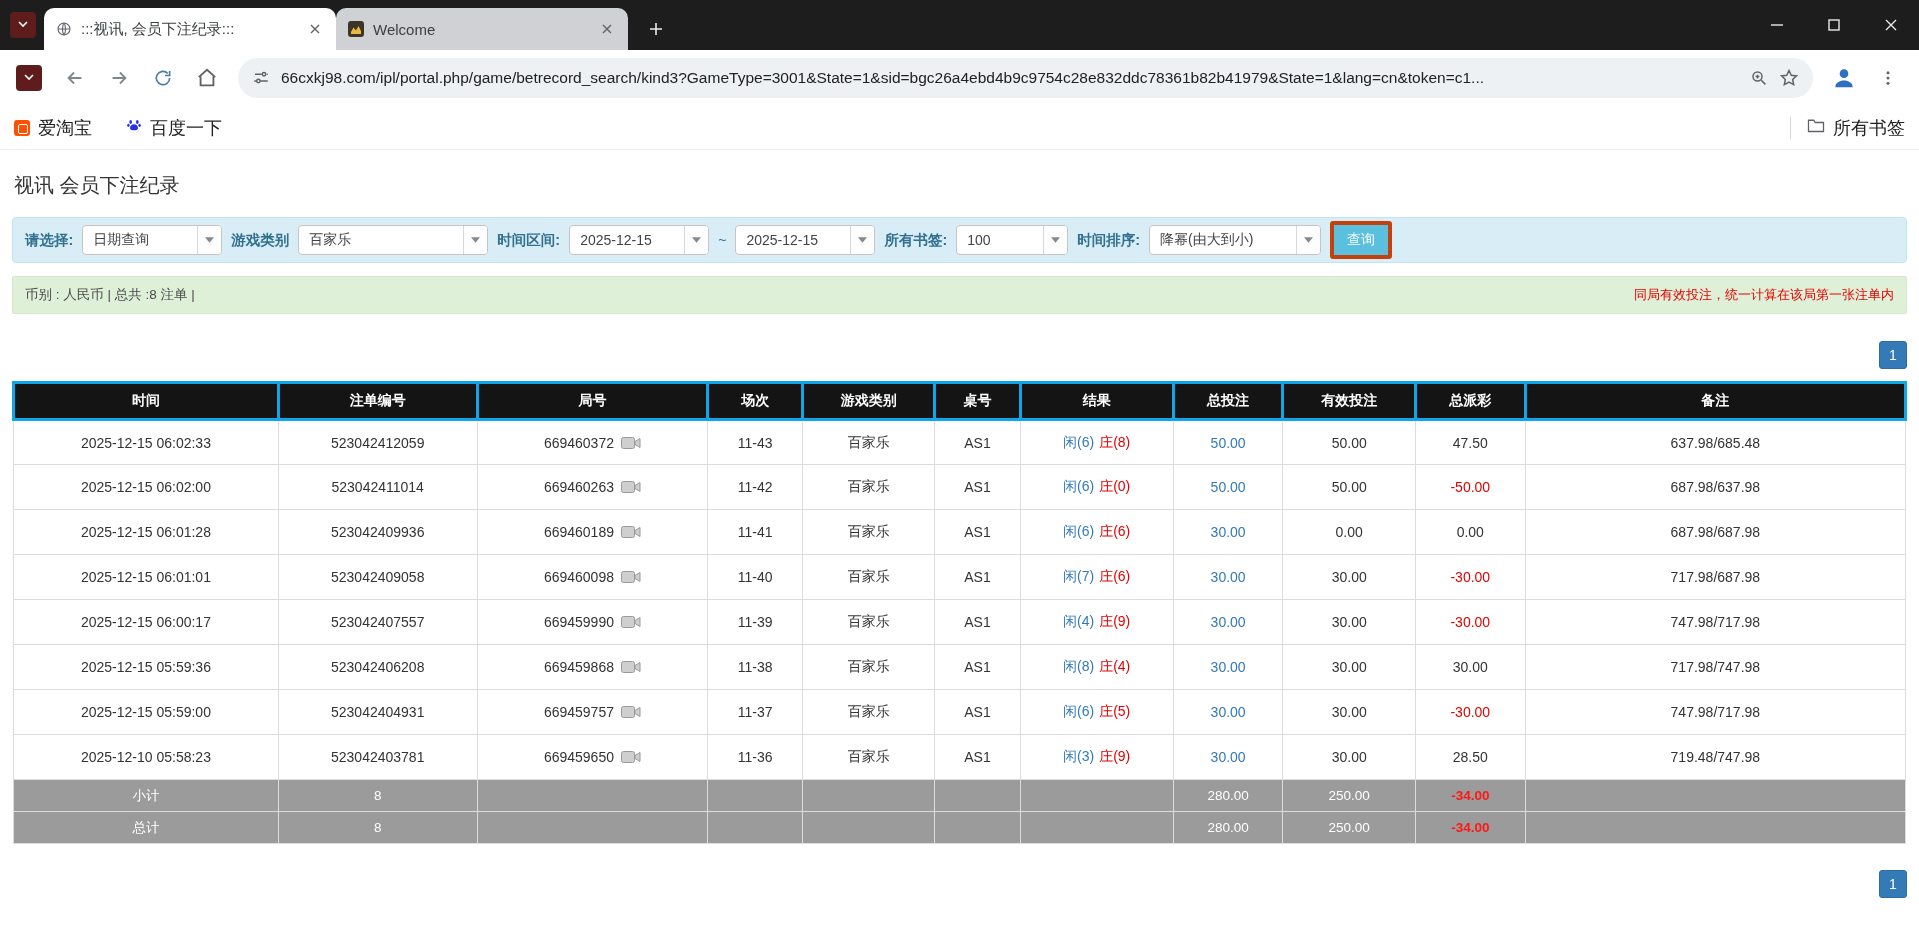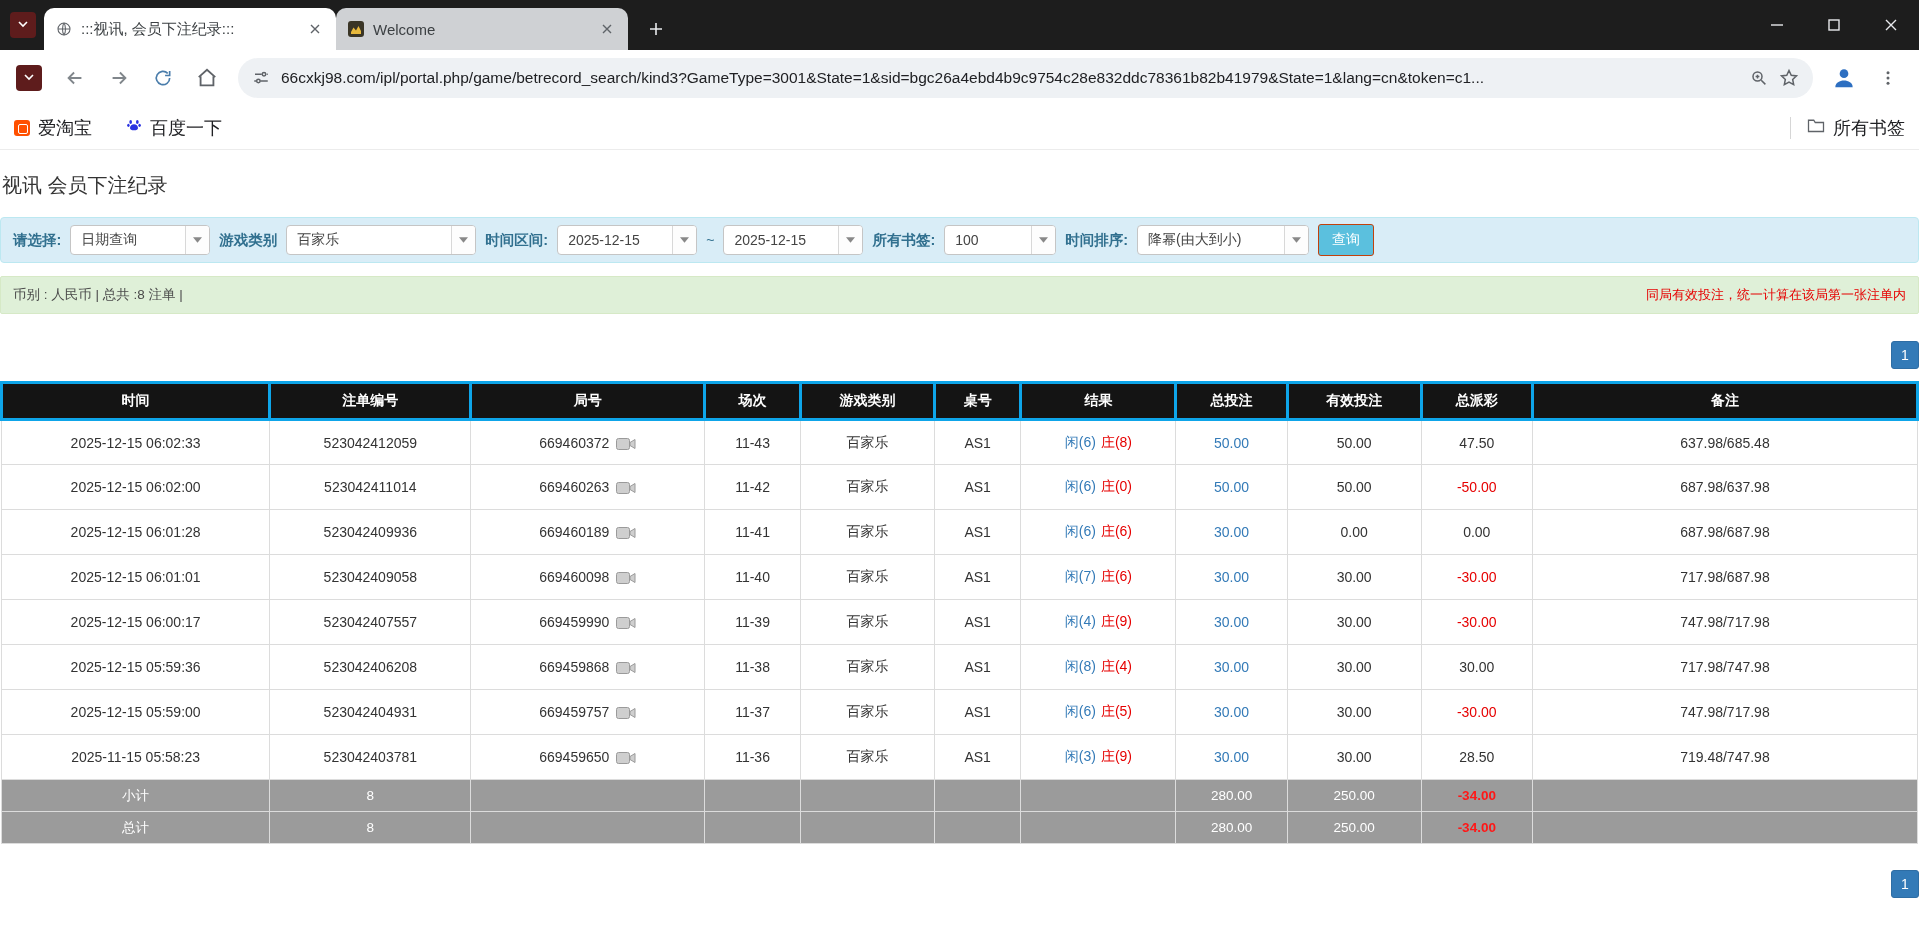--- a/index.html
+++ b/index.html
@@ -25,49 +25,49 @@
   .omni-icon{display:flex;align-items:center;flex:0 0 auto}
 
   .bookmarks-bar{height:44px;background:#fff;display:flex;align-items:center;padding:0 14px;border-bottom:1px solid #ececec}
   .bookmark{display:flex;align-items:center;gap:8px;font-size:18px;color:#202124;margin-right:34px;cursor:pointer}
   .bm-spacer{flex:1}
   .bm-divider{width:1px;height:22px;background:#d6d6d6;margin-right:16px}
   .taobao-ico{width:16px;height:16px;border-radius:3px;background:#ff5000;position:relative}
   .taobao-ico::after{content:"";position:absolute;left:4px;top:4px;width:8px;height:8px;border:1.6px solid #fff;border-radius:2px}
 
   
-  .page{padding:0 0}
+  .page{padding:0 12px}
   .page-title{font-size:20px;font-weight:400;color:#333;margin:22px 2px 18px}
   .filter-bar{background:#d9edf7;border:1px solid #bce8f1;border-radius:4px;padding:7px 12px;display:flex;align-items:center;gap:9px;height:46px}
   .filter-label{color:#31708f;font-size:14.5px;font-weight:bold;white-space:nowrap}
   .select{background:#fff;border:1px solid #c5c5c5;border-radius:4px;height:30px;display:flex;align-items:center;font-size:14px;color:#444;cursor:pointer}
   .select .val{padding:0 10px;flex:1;white-space:nowrap;overflow:hidden}
   .select .arrow-seg{width:24px;height:100%;border-left:1px solid #d8d8d8;display:flex;align-items:center;justify-content:center;border-radius:0 3px 3px 0;background:#fdfdfd}
   .w-mode{width:140px}.w-game{width:190px}.w-date{width:140px}.w-size{width:112px}.w-sort{width:172px}
   .tilde{color:#31708f;font-size:14px}
-  .search-btn{background:#5bc0de;border:1px solid #c2410c;color:#fff;font-size:14px;border-radius:3px;padding:6px 13px;cursor:pointer}
+  .search-btn{background:#5bc0de;border:4px solid #c2410c;color:#fff;font-size:14px;border-radius:3px;padding:6px 13px;cursor:pointer}
 
   .info-bar{margin-top:13px;background:#dff0d8;border:1px solid #d6e9c6;border-radius:2px;padding:9px 12px;display:flex;justify-content:space-between;align-items:center}
   .info-left{color:#4a4a4a;font-size:13.5px}
   .info-right{color:#e60000;font-size:13px}
 
   .pager{display:flex;justify-content:flex-end;margin:27px 0 12px}
   .pager.bottom{margin:26px 0 0}
   .page-btn{min-width:28px;height:28px;background:#337ab7;color:#fff;border:1px solid #2e6da4;border-radius:3px;display:flex;align-items:center;justify-content:center;font-size:14px;cursor:pointer}
 
   table{width:100%;border-collapse:collapse;table-layout:fixed;font-size:14px}
   th{background:#141414;color:#fff;font-weight:bold;padding:8px 4px;border:3px solid #0ea5e9;font-size:14px}
   td{border:1px solid #dcdcdc;text-align:center;padding:0 4px;color:#333}
   tr.data-row td{height:45px}
   .blue{color:#337ab7}
   .red{color:#e60000}
   .neg{color:#e60000}
   td.total-bet-cell{color:#337ab7;cursor:pointer}
   .result-wrap{display:inline-flex;gap:5px}
-  .round-wrap{display:inline-flex;align-items:flex-end;gap:7px}
+  .round-wrap{display:inline-flex;align-items:center;gap:7px}
   .video-icon{display:inline-flex;cursor:pointer}
   tr.sum-row td{background:#9b9b9b;color:#fff;height:32px;font-size:13.5px}
   tr.sum-row td.neg{color:#ff1717;font-weight:bold}
 </style>
 </head>
 <body>
 
 <div class="titlebar">
   <div class="corner-btn">
     <span><svg width="12" height="12" viewBox="0 0 12 12">
@@ -501,21 +501,21 @@
               <span class="blue">闲(6)</span>
               <span class="red">庄(5)</span>
             </span></td>
         <td class="total-bet-cell">30.00</td>
         <td>30.00</td>
         <td class="neg">-30.00</td>
         <td>747.98/717.98</td>
       </tr>
 
       <tr class="data-row">
-        <td>2025-11-15 05:58:23</td>
+        <td>2025-12-10 05:58:23</td>
         <td>523042403781</td>
         <td><span class="round-wrap">
               <span>669459650</span>
               <span class="video-icon">
                 <svg width="20" height="14" viewBox="0 0 20 14">
                   <rect x="0.5" y="1.5" width="13" height="11" rx="2" fill="#cfcfcf" stroke="#9a9a9a"></rect>
                   <path d="M14 5.5l5-3v9l-5-3z" fill="#cfcfcf" stroke="#9a9a9a"></path>
                 </svg>
               </span>
             </span></td>

